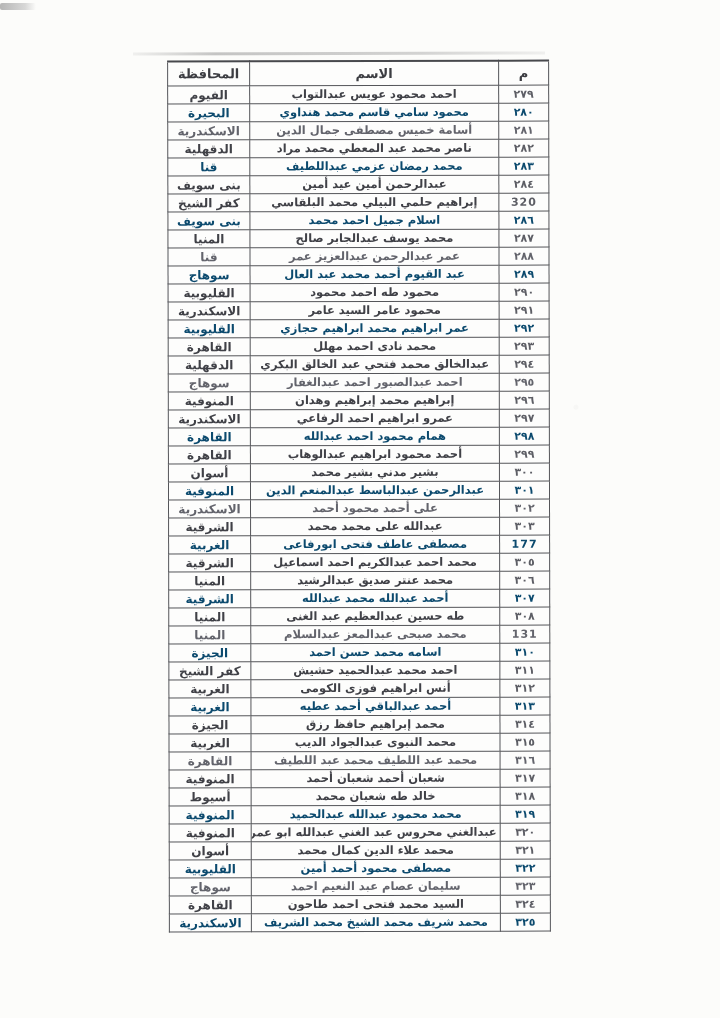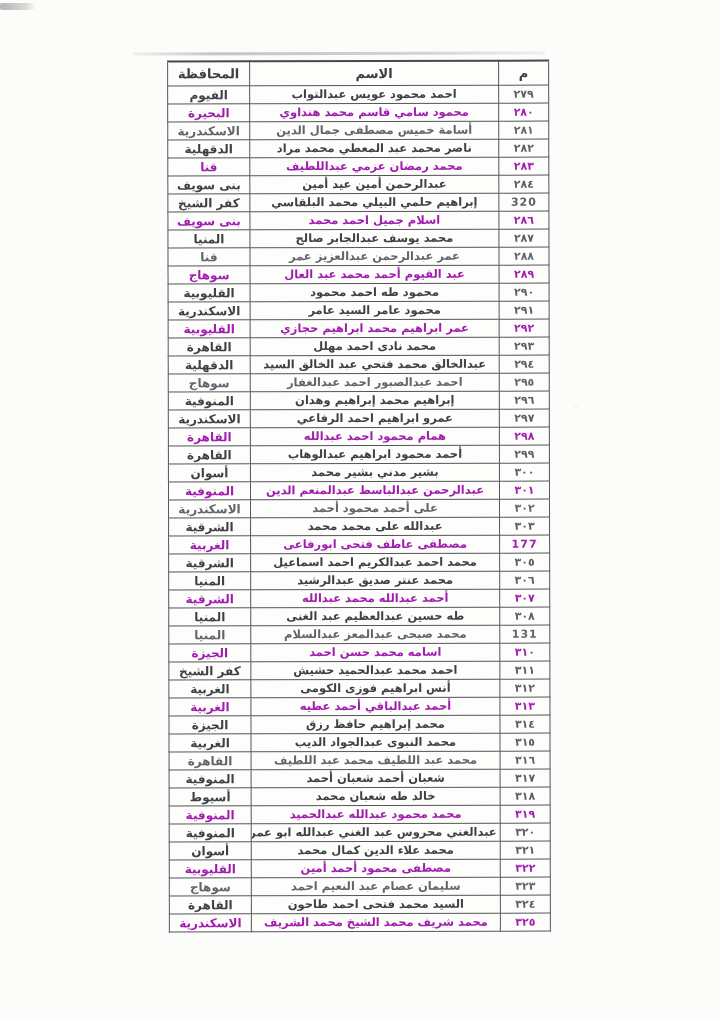--- a/index.html
+++ b/index.html
@@ -81,21 +81,21 @@
   tbody td.cell-number {
     color: #5d5e65;
     font-size: 11px;
     letter-spacing: 1px;
     border-radius: 8px;
   }
   tbody td.cell-governorate {
     font-size: 12px;
   }
   
-  tbody tr:nth-child(3n+2) td { color: #a21caf; }
+  tbody tr:nth-child(3n+2) td { color: #0c4a6e; }
   tbody tr:nth-child(7n+3) td { color: #63646c; }
 </style>
 </head>
 <body>
 
 <div class="smudge-topleft"></div>
 <div class="scan-line"></div>
 <div class="paper-noise"></div>
 
 <div class="table-wrap">
@@ -183,21 +183,21 @@
           <td class="cell-name">عمر ابراهيم محمد ابراهيم حجازي</td>
           <td class="cell-governorate">القليوبية</td>
         </tr>
         <tr>
           <td class="cell-number">٢٩٣</td>
           <td class="cell-name">محمد نادى احمد مهلل</td>
           <td class="cell-governorate">القاهرة</td>
         </tr>
         <tr>
           <td class="cell-number">٢٩٤</td>
-          <td class="cell-name">عبدالخالق محمد فتحي عبد الخالق السيد</td>
+          <td class="cell-name">عبدالخالق محمد فتحي عبد الخالق البكري</td>
           <td class="cell-governorate">الدقهلية</td>
         </tr>
         <tr>
           <td class="cell-number">٢٩٥</td>
           <td class="cell-name">احمد عبدالصبور احمد عبدالغفار</td>
           <td class="cell-governorate">سوهاج</td>
         </tr>
         <tr>
           <td class="cell-number">٢٩٦</td>
           <td class="cell-name">إبراهيم محمد إبراهيم وهدان</td>

